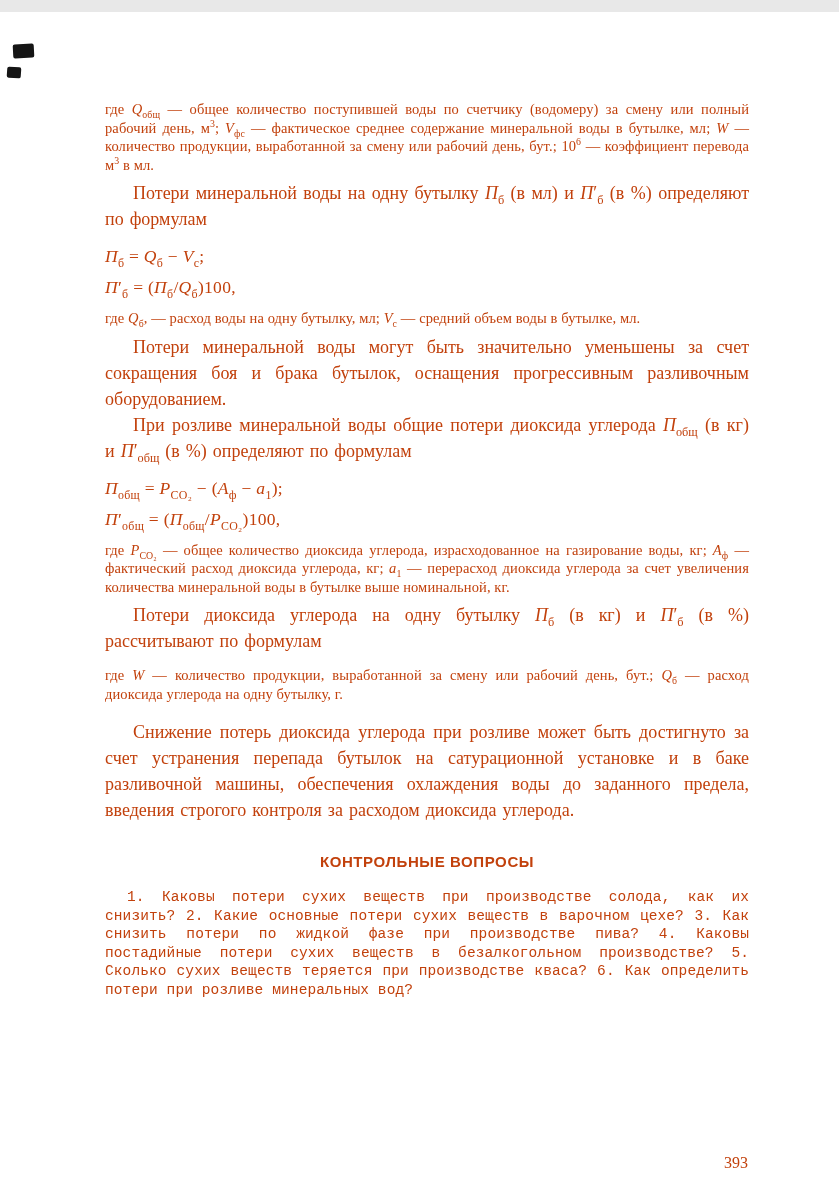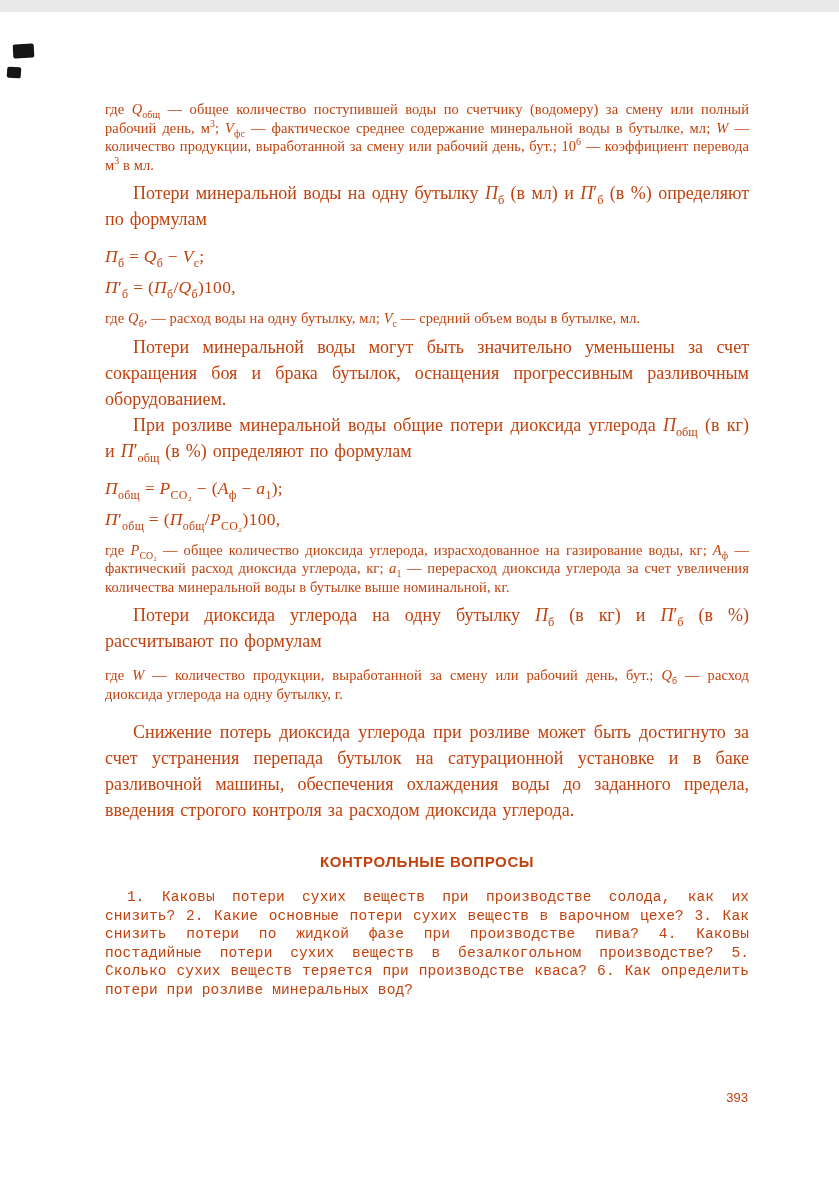--- a/index.html
+++ b/index.html
@@ -60,23 +60,23 @@
     font-family: "Liberation Sans", sans-serif;
     font-size: 15px;
     font-weight: bold;
     text-align: center;
     letter-spacing: 0.6px;
     margin: 30px 0 18px;
   }
   .page-number {
     position: absolute;
     right: 91px;
-    top: 1078px;
-    font-size: 13px;
-    font-family: Liberation Sans, sans-serif;
+    top: 1142px;
+    font-size: 16px;
+    font-family: Liberation Serif, serif;
   }
 </style>
 </head>
 <body>
 
 <div class="page">
 
   <div class="artifact a1"></div>
   <div class="artifact a2"></div>
 

